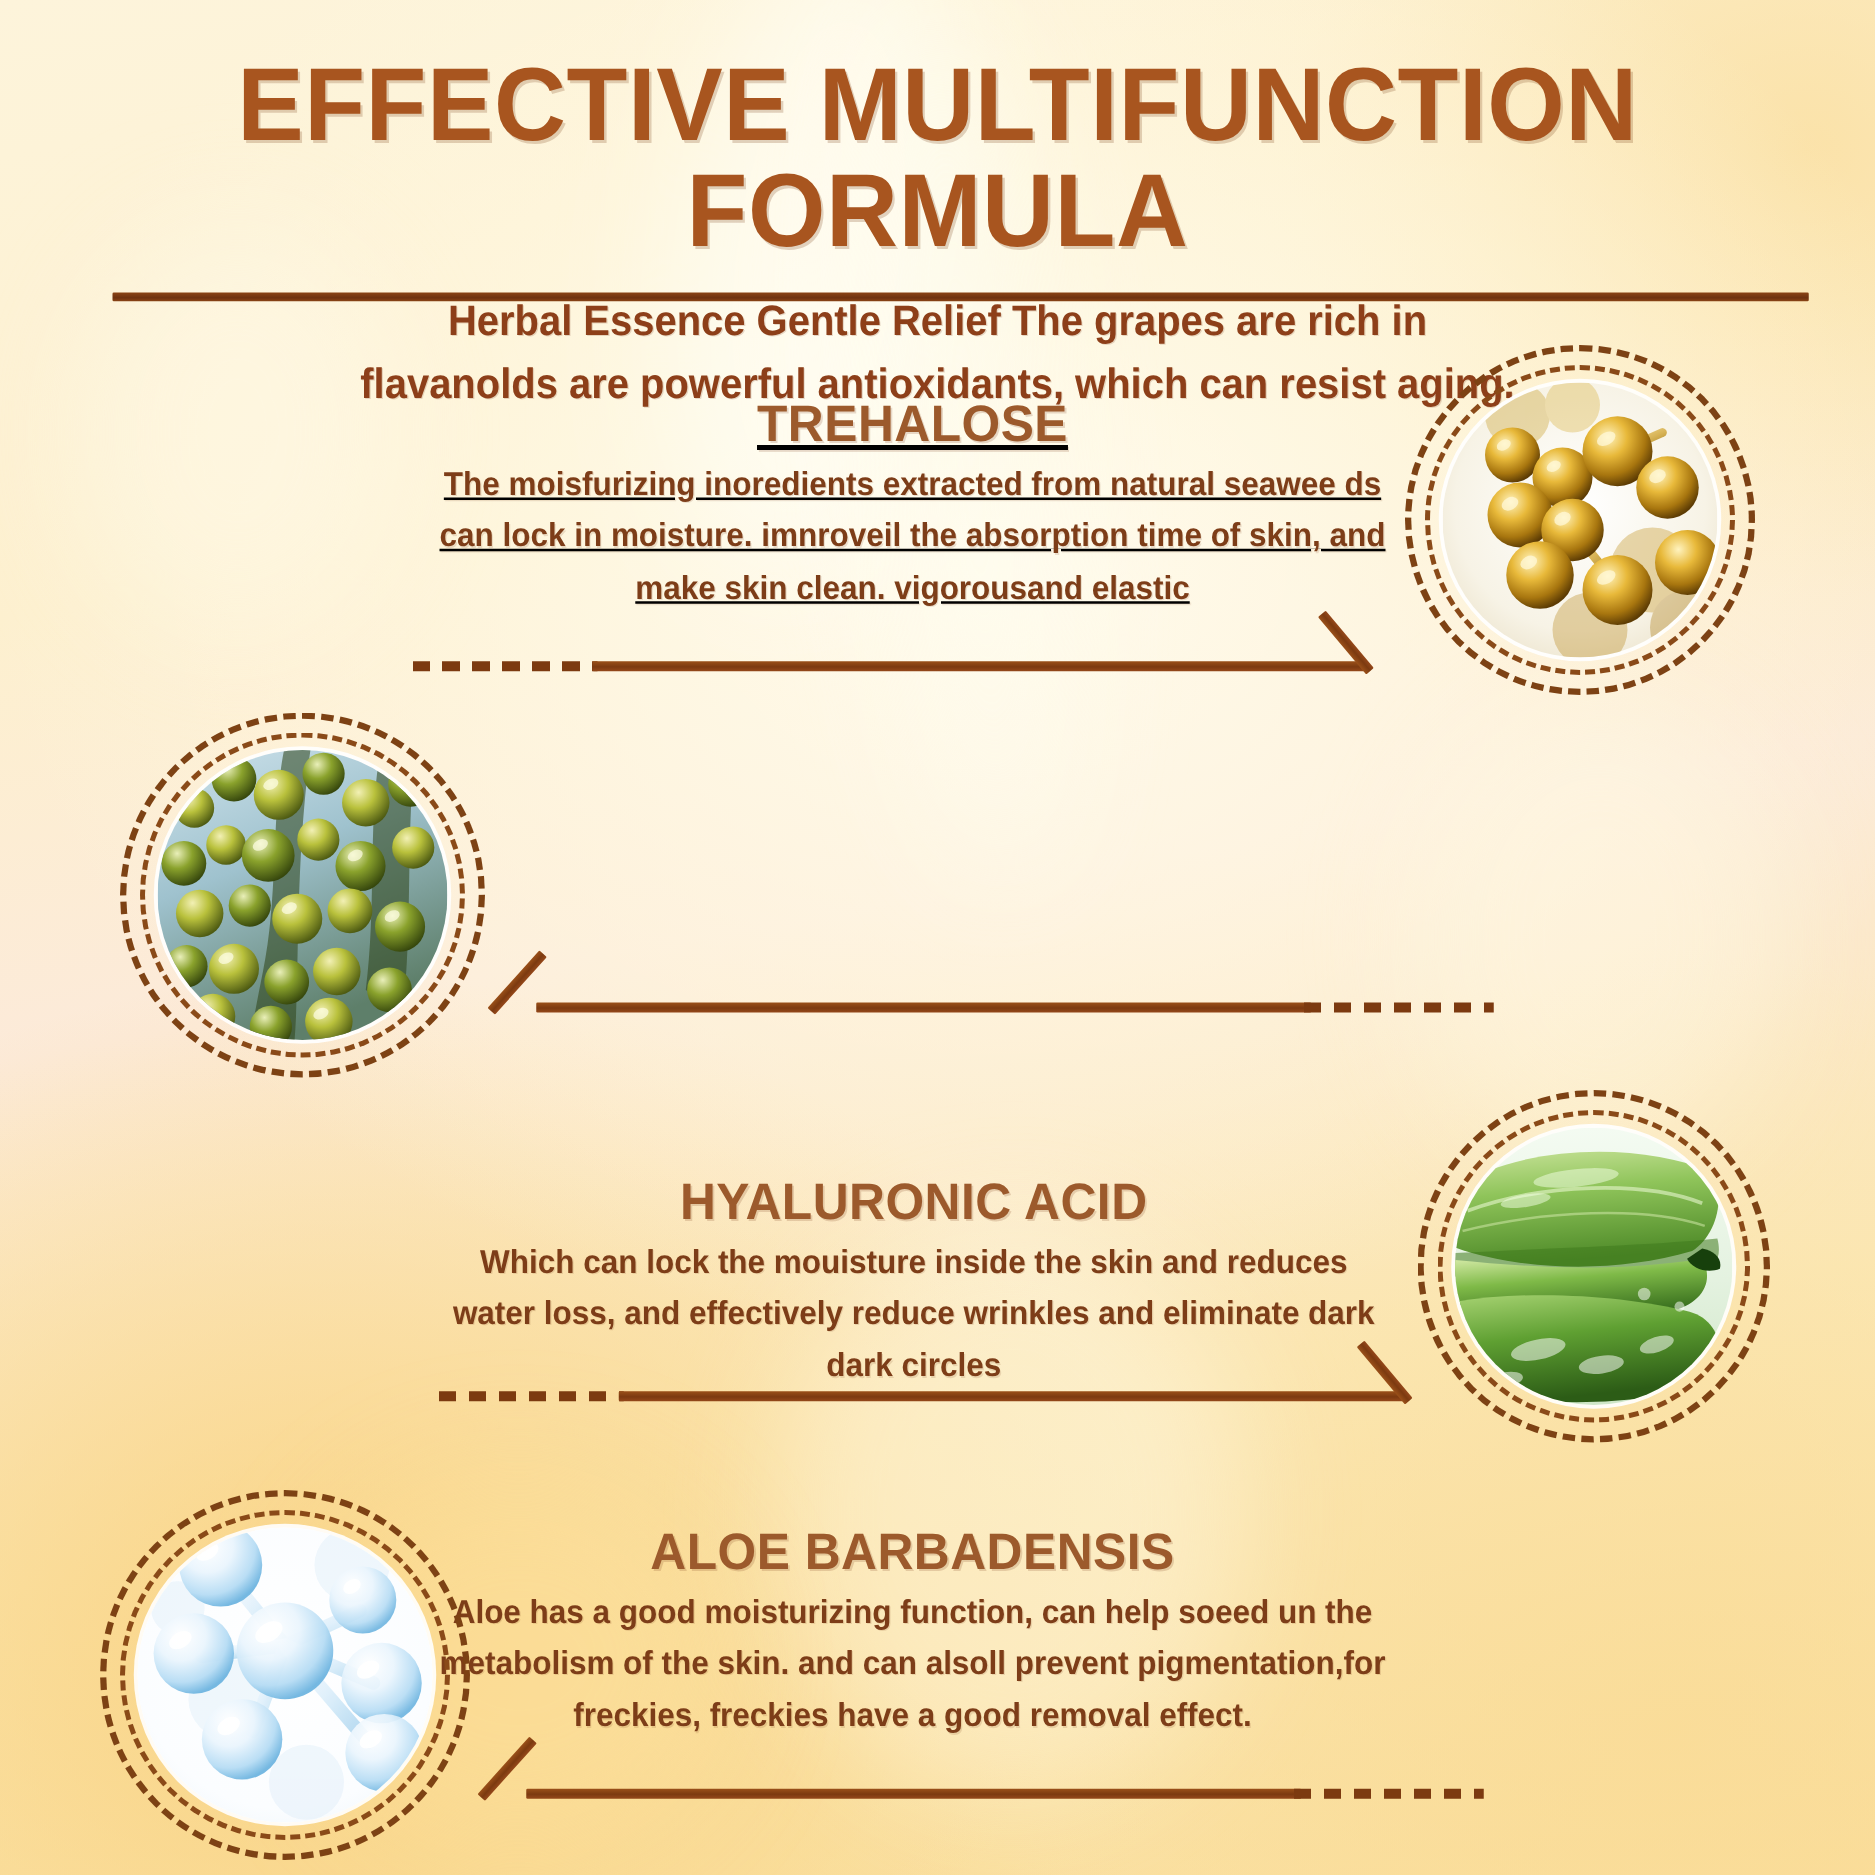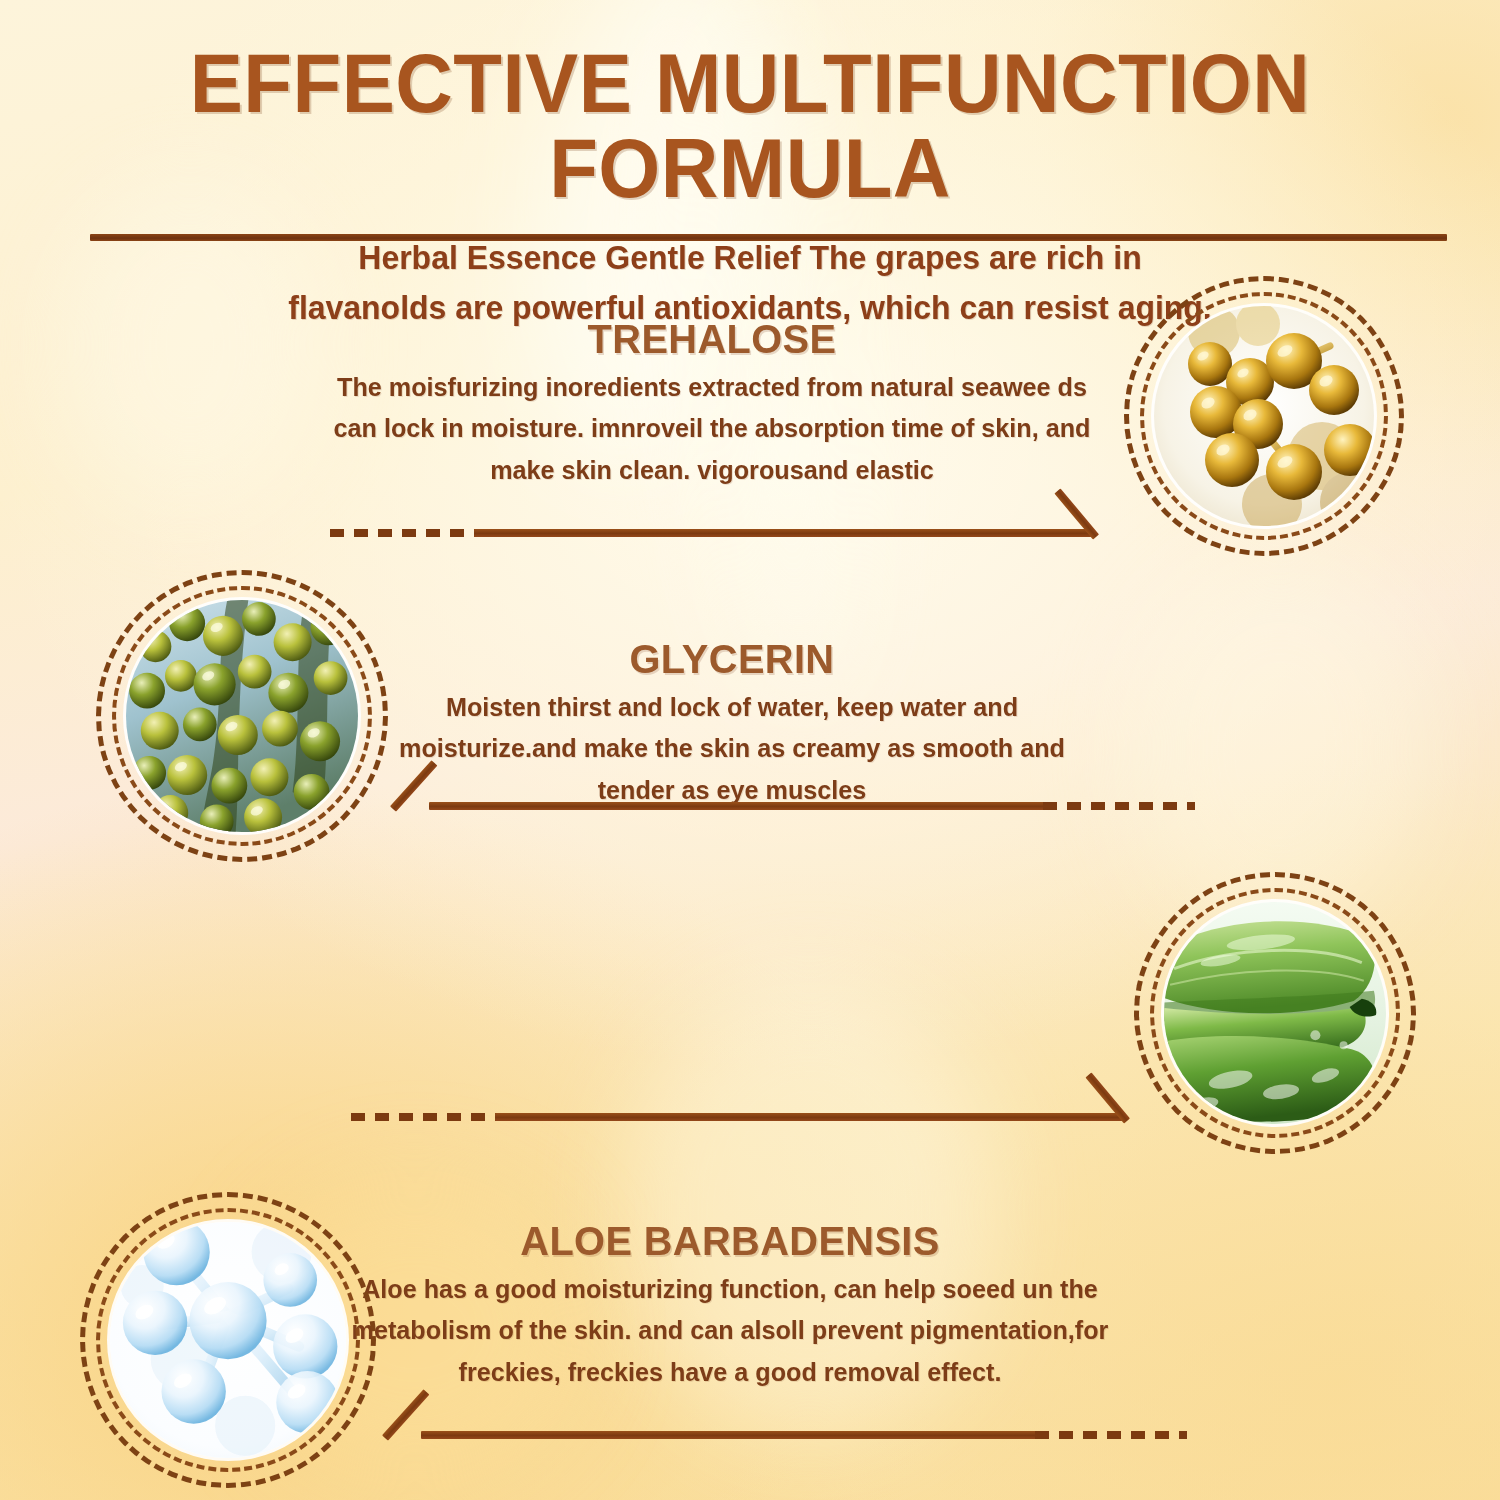--- a/index.html
+++ b/index.html
@@ -104,21 +104,21 @@
     margin: 0;
     font-size: 26.5px;
     line-height: 1.56;
     font-weight: 700;
     color: #7d3d18;
     font-family: "Liberation Sans Narrow", "Liberation Sans", sans-serif;
     transform: scaleX(0.95);
     text-shadow: 1px 1px 0 rgba(120,58,20,0.14);
   }
 
-  .block-trehalose  { left: 312px; top: 316px; width: 800px; }
+  .block-trehalose  { left: 330px; top: 316px; width: 800px; text-decoration: underline; }
   .block-glycerin   { left: 352px; top: 636px; width: 760px; }
   .block-hyaluronic { left: 336px; top: 938px; width: 790px; }
   .block-aloe       { left: 330px; top: 1218px; width: 800px; }
 
   
   .bubble {
     position: absolute;
     z-index: 6;
   }
   .bubble-ring {
@@ -352,31 +352,31 @@
           <ellipse cx="100" cy="120" rx="6" ry="4" transform="rotate(-25 100 120)"></ellipse>
           <ellipse cx="52" cy="158" rx="6" ry="4" transform="rotate(-25 52 158)"></ellipse>
           <ellipse cx="150" cy="80" rx="6" ry="4" transform="rotate(-25 150 80)"></ellipse>
           <ellipse cx="178" cy="126" rx="6" ry="4" transform="rotate(-25 178 126)"></ellipse>
           <ellipse cx="124" cy="200" rx="6" ry="4" transform="rotate(-25 124 200)"></ellipse>
         </g>
       </svg>
     </div>
   </div>
 
-  <div class="block block-glycerin">
-    <h2 class="ing-name">GLYCERIN</h2>
-    <p class="ing-desc">Moisten thirst and lock of water, keep water and moisturize.and make the skin as creamy as smooth and tender as eye muscles</p>
-  </div>
 
   <div class="connector cg2">
     <div class="conn-leg"></div>
     <div class="conn-solid"></div>
     <div class="conn-dash"></div>
   </div>
 
+  <div class="block block-hyaluronic">
+    <h2 class="ing-name">HYALURONIC ACID</h2>
+    <p class="ing-desc">Which can lock the mouisture inside the skin and reduces water loss, and effectively reduce wrinkles and eliminate dark dark circles</p>
+  </div>
 
   <div class="connector cg3">
     <div class="conn-dash"></div>
     <div class="conn-solid"></div>
     <div class="conn-leg"></div>
   </div>
 
   <div class="bubble bubble-aloe">
     <div class="bubble-ring"></div>
     <div class="bubble-ring inner"></div>

